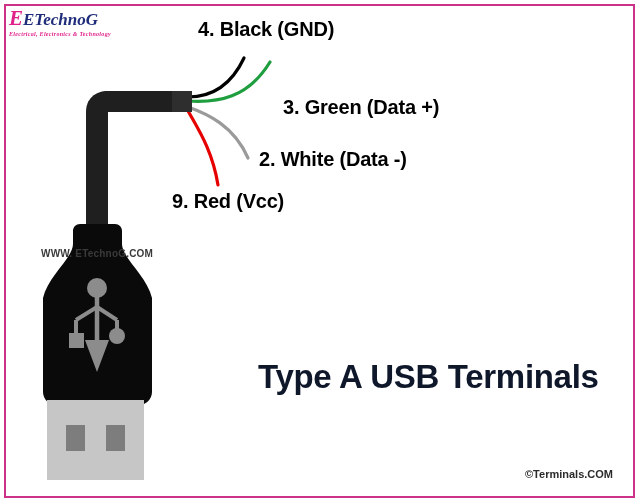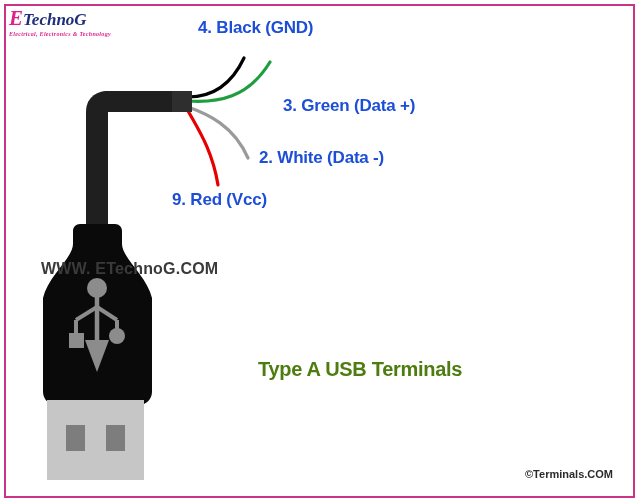--- a/index.html
+++ b/index.html
@@ -64,73 +64,73 @@
     position: absolute;
     left: 0;
     top: 0;
     width: 639px;
     height: 502px;
   }
   
   .wire-label {
     position: absolute;
     font-family: "Liberation Sans", sans-serif;
-    font-size: 17px;
+    font-size: 20px;
     font-weight: bold;
-    color: #1d4ed8;
+    color: #000000;
     white-space: nowrap;
     letter-spacing: -0.2px;
   }
   #label-black  { left: 198px; top: 18px; }
   #label-green  { left: 283px; top: 56px; margin-top: 40px; }
   #label-white  { left: 259px; top: 148px; }
   #label-red    { left: 172px; top: 190px; }
 
   #diagram-title {
     position: absolute;
     left: 258px;
     top: 358px;
     font-family: "Liberation Sans", sans-serif;
-    font-size: 20px;
+    font-size: 33px;
     font-weight: bold;
-    color: #4d7c0f;
+    color: #0f172a;
     white-space: nowrap;
     letter-spacing: -0.3px;
   }
   #copyright-note {
     position: absolute;
     left: 525px;
     top: 468px;
     font-family: "Liberation Sans", sans-serif;
     font-size: 11px;
     font-weight: bold;
     color: #2b2b2b;
     white-space: nowrap;
   }
   #body-watermark {
     position: absolute;
     left: 41px;
-    top: 260px;
+    top: 248px;
     font-family: "Liberation Sans", sans-serif;
-    font-size: 16px;
+    font-size: 10px;
     font-weight: bold;
     color: #3a3a3a;
     white-space: nowrap;
     letter-spacing: 0.2px;
   }
 </style>
 </head>
 <body>
 
 <div id="page">
 
   <div id="frame-border"></div>
 
   <div id="brand-logo">
-    <div class="brand-main"><span class="brand-e">E</span><span class="brand-rest">TechnoG</span></div>
+    <div class="brand-main"><span class="brand-e">E</span><span class="brand-rest">ETechnoG</span></div>
     <div class="brand-tagline">Electrical, Electronics &amp; Technology</div>
   </div>
 
   <svg id="usb-illustration" viewBox="0 0 639 502">
 
     <g>
       <path d="M 188 97 C 205 97 228 92 244 58" fill="none" stroke="#000000" stroke-width="3.2" stroke-linecap="round"></path>
       <path d="M 188 101 C 218 103 248 98 270 62" fill="none" stroke="#1e9e3e" stroke-width="3.2" stroke-linecap="round"></path>
       <path d="M 188 107 C 208 114 234 126 248 158" fill="none" stroke="#9a9a9a" stroke-width="3.2" stroke-linecap="round"></path>
       <path d="M 187 109 C 196 126 212 148 218 185" fill="none" stroke="#e60000" stroke-width="3.2" stroke-linecap="round"></path>

